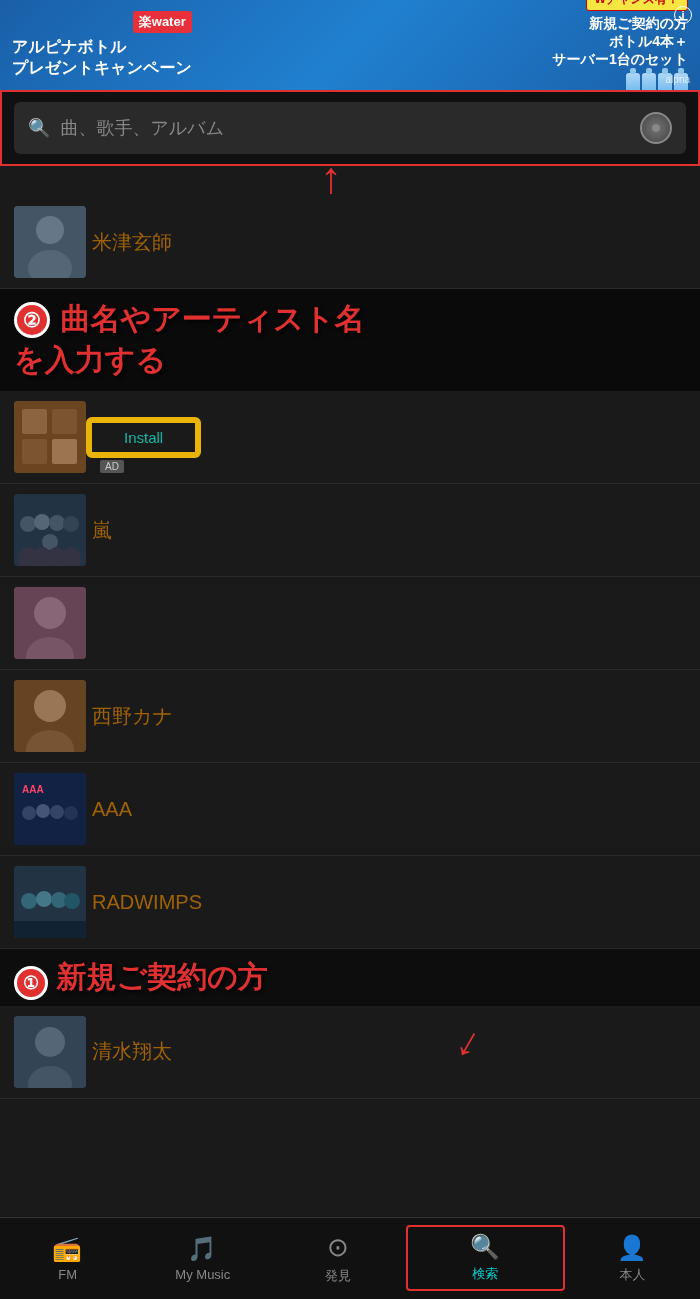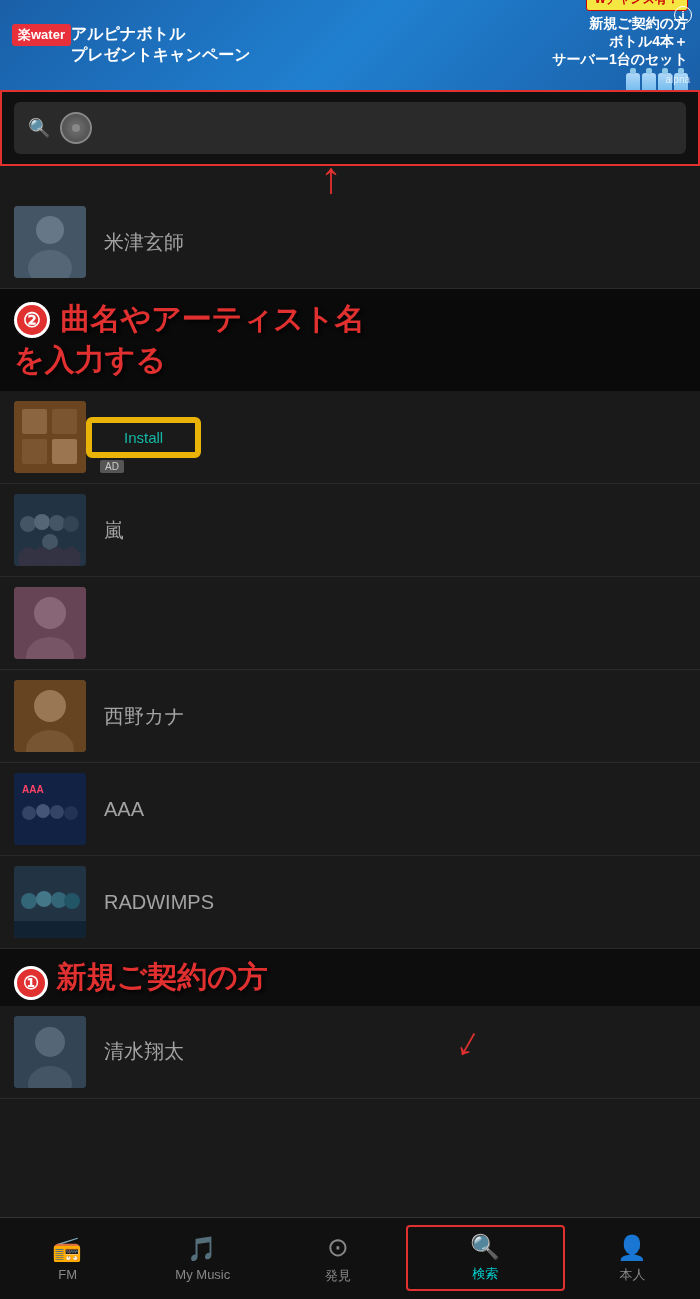--- a/index.html
+++ b/index.html
@@ -19,22 +19,22 @@
       background: linear-gradient(135deg, #1a5fa8 0%, #2080d0 50%, #1a5fa8 100%);
       display: flex;
       align-items: center;
       justify-content: space-between;
       padding: 8px 12px;
       position: relative;
       overflow: hidden;
     }
     .ad-left {
       display: flex;
-      flex-direction: row;
-      align-items: flex-start;
+      flex-direction: column;
+      align-items: flex-end;
     }
     .ad-logo {
       background: #e8303a;
       color: white;
       font-size: 13px;
       font-weight: bold;
       padding: 2px 6px;
       border-radius: 3px;
       margin-bottom: 4px;
     }
@@ -197,23 +197,23 @@
       border-radius: 4px;
       object-fit: cover;
       flex-shrink: 0;
       background: #333;
       overflow: hidden;
       display: flex;
       align-items: center;
       justify-content: center;
     }
     .artist-name {
-      color: #a3a3a3;
+      color: #a16207;
       font-size: 20px;
-      margin-left: 18px;
+      margin-left: 6px;
       flex: 1;
     }
     .install-btn {
       background: transparent;
       border: 6px solid #eab308;
       color: #14b8a6;
       font-size: 15px;
       padding: 6px 32px;
       border-radius: 6px;
       cursor: pointer;
@@ -339,20 +339,21 @@
       <div class="bottle"></div>
     </div>
   </div>
   <div class="ad-info">i</div>
   <div class="ad-company">alpna</div>
 </div>
 
 <div class="search-bar-container">
   <div class="search-bar">
     <span class="search-icon-svg">🔍</span>
+    <span class="search-input-display">曲、歌手、アルバム</span>
     <div class="search-cd-icon"></div>
   </div>
 </div>
 
 <div style="position:relative; height:30px; overflow:visible;">
   <div style="position:absolute; left:320px; top:-10px; color:#e03030; font-size:44px; line-height:1; transform:rotate(0deg); pointer-events:none;">↑</div>
 </div>
 
 <div class="artist-item">
   <div class="artist-thumb thumb-yonezu">

